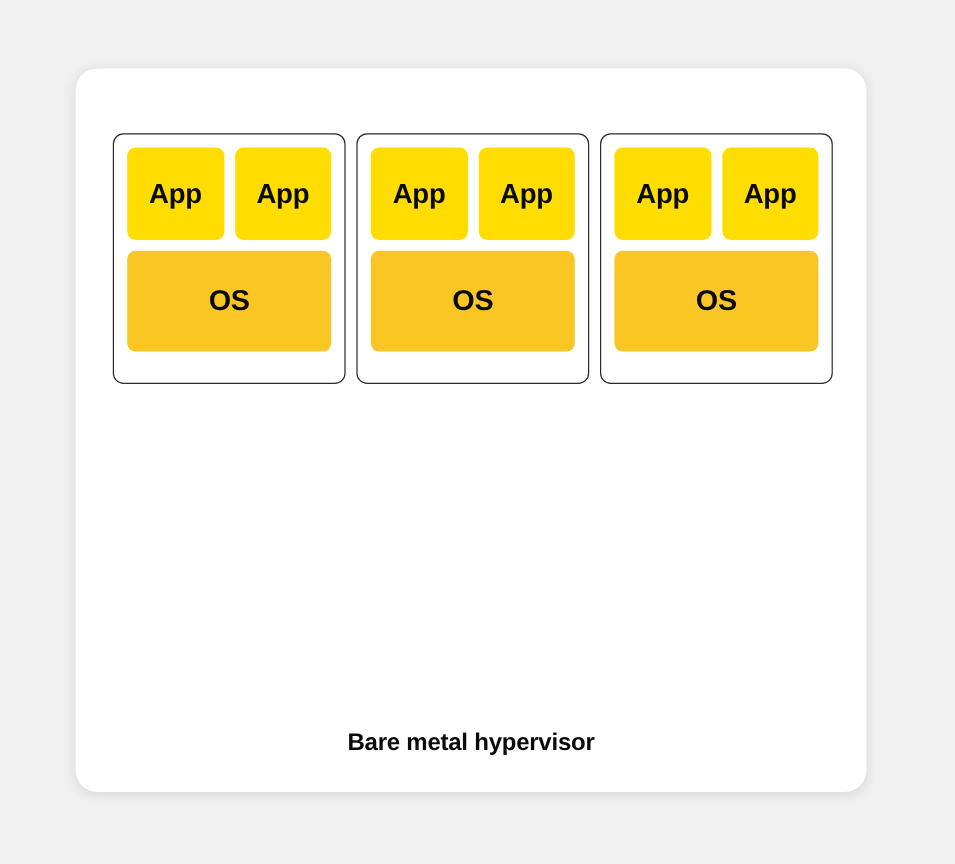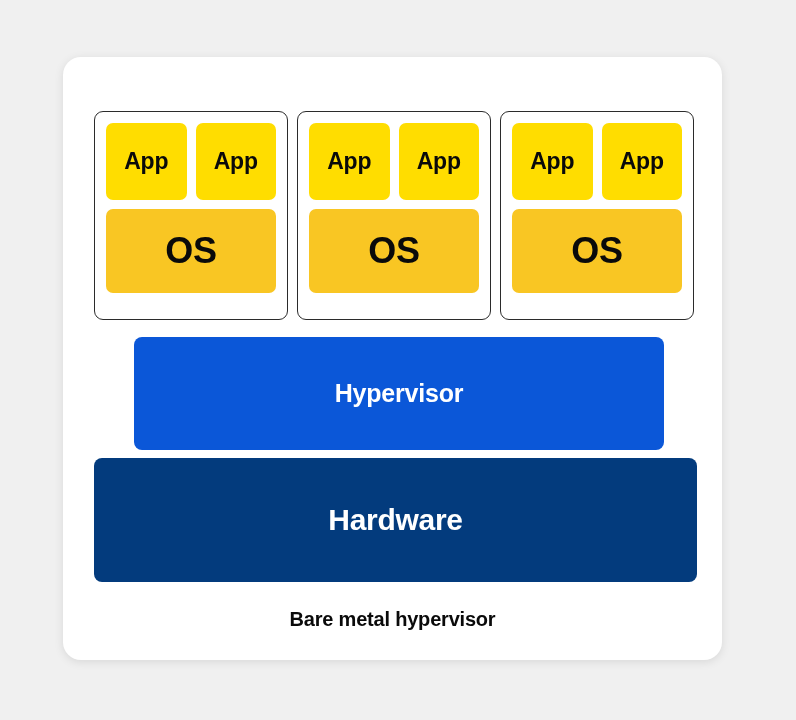--- a/index.html
+++ b/index.html
@@ -80,21 +80,21 @@
 
   .os-box {
     box-sizing: border-box;
     width: 100%;
     height: 84px;
     background: #f9c623;
     border-radius: 7px;
     display: flex;
     align-items: center;
     justify-content: center;
-    font-size: 36px;
+    font-size: 24px;
     font-weight: bold;
     color: #0a0a0a;
     letter-spacing: -0.2px;
   }
 
   
   .hypervisor {
     position: absolute;
     left: 71px;      
     top: 280px;      
@@ -169,20 +169,18 @@
       <div class="vm">
         <div class="app-row">
           <div class="app-box">App</div>
           <div class="app-box">App</div>
         </div>
         <div class="os-box">OS</div>
       </div>
 
     </div>
 
-    <div class="hypervisor">Hypervisor</div>
 
-    <div class="hardware">Hardware</div>
 
     <div class="caption">Bare metal hypervisor</div>
 
   </div>
 </div>
 
 </body></html>

